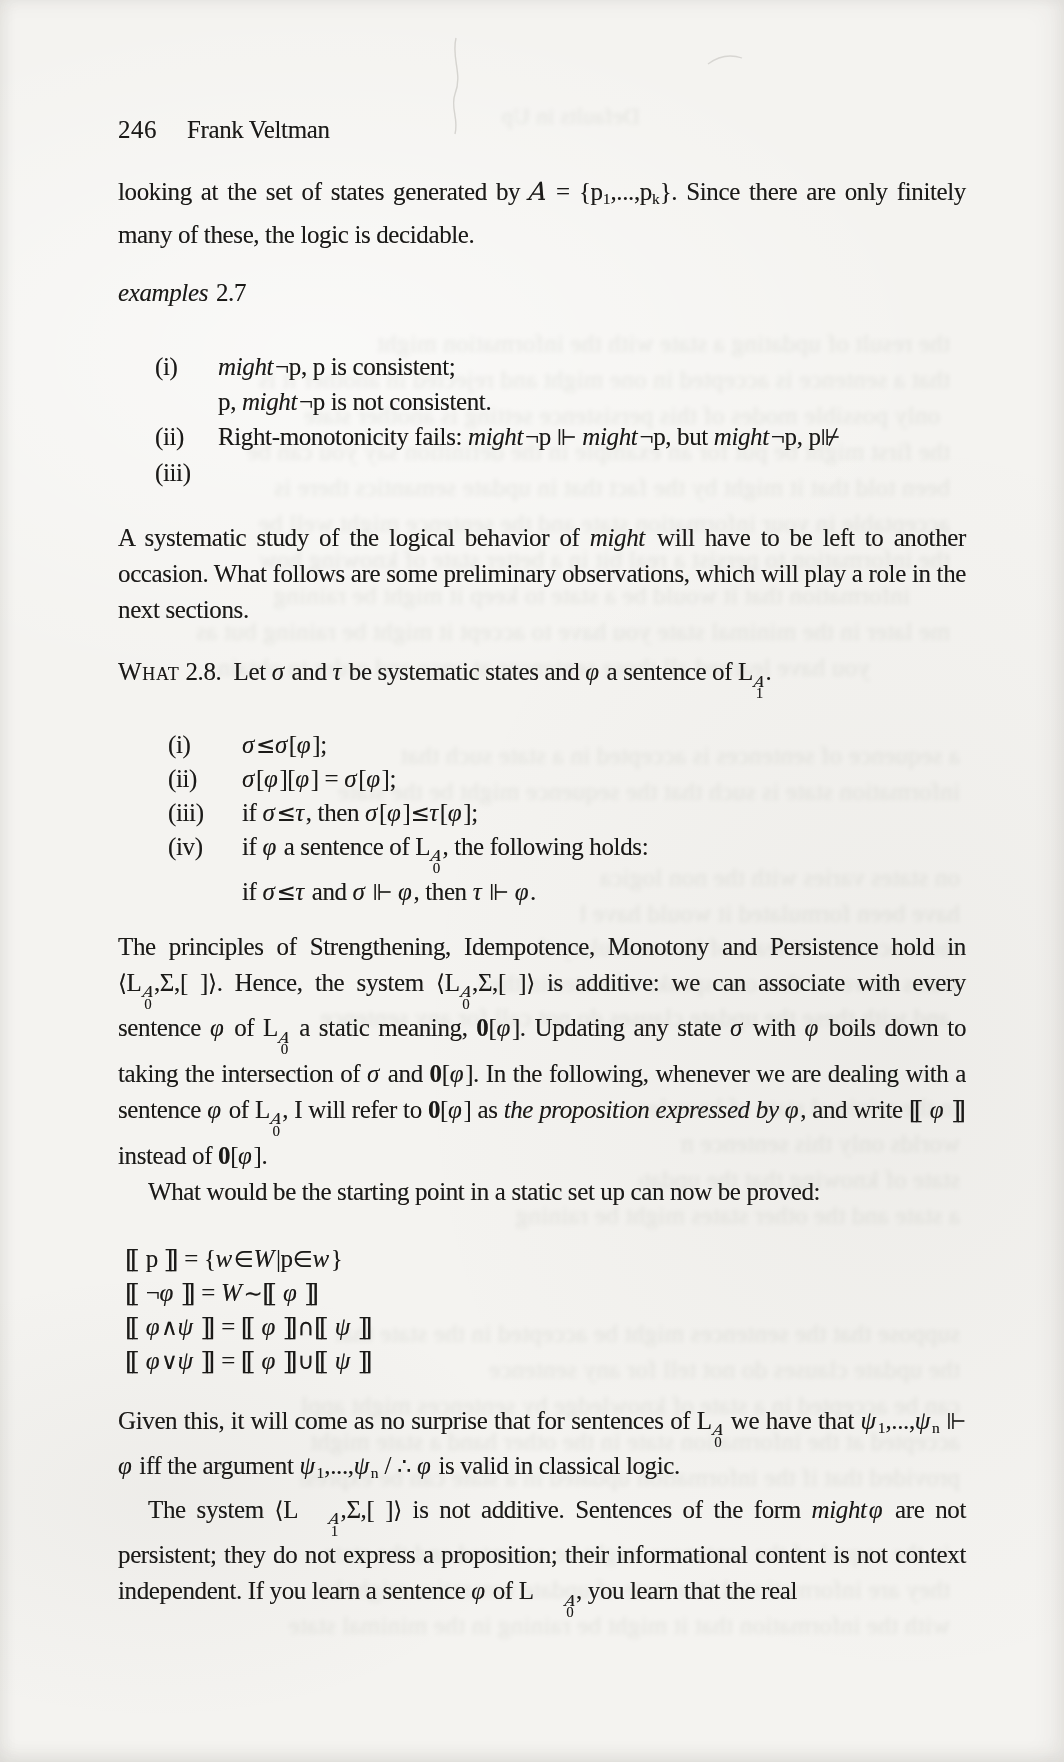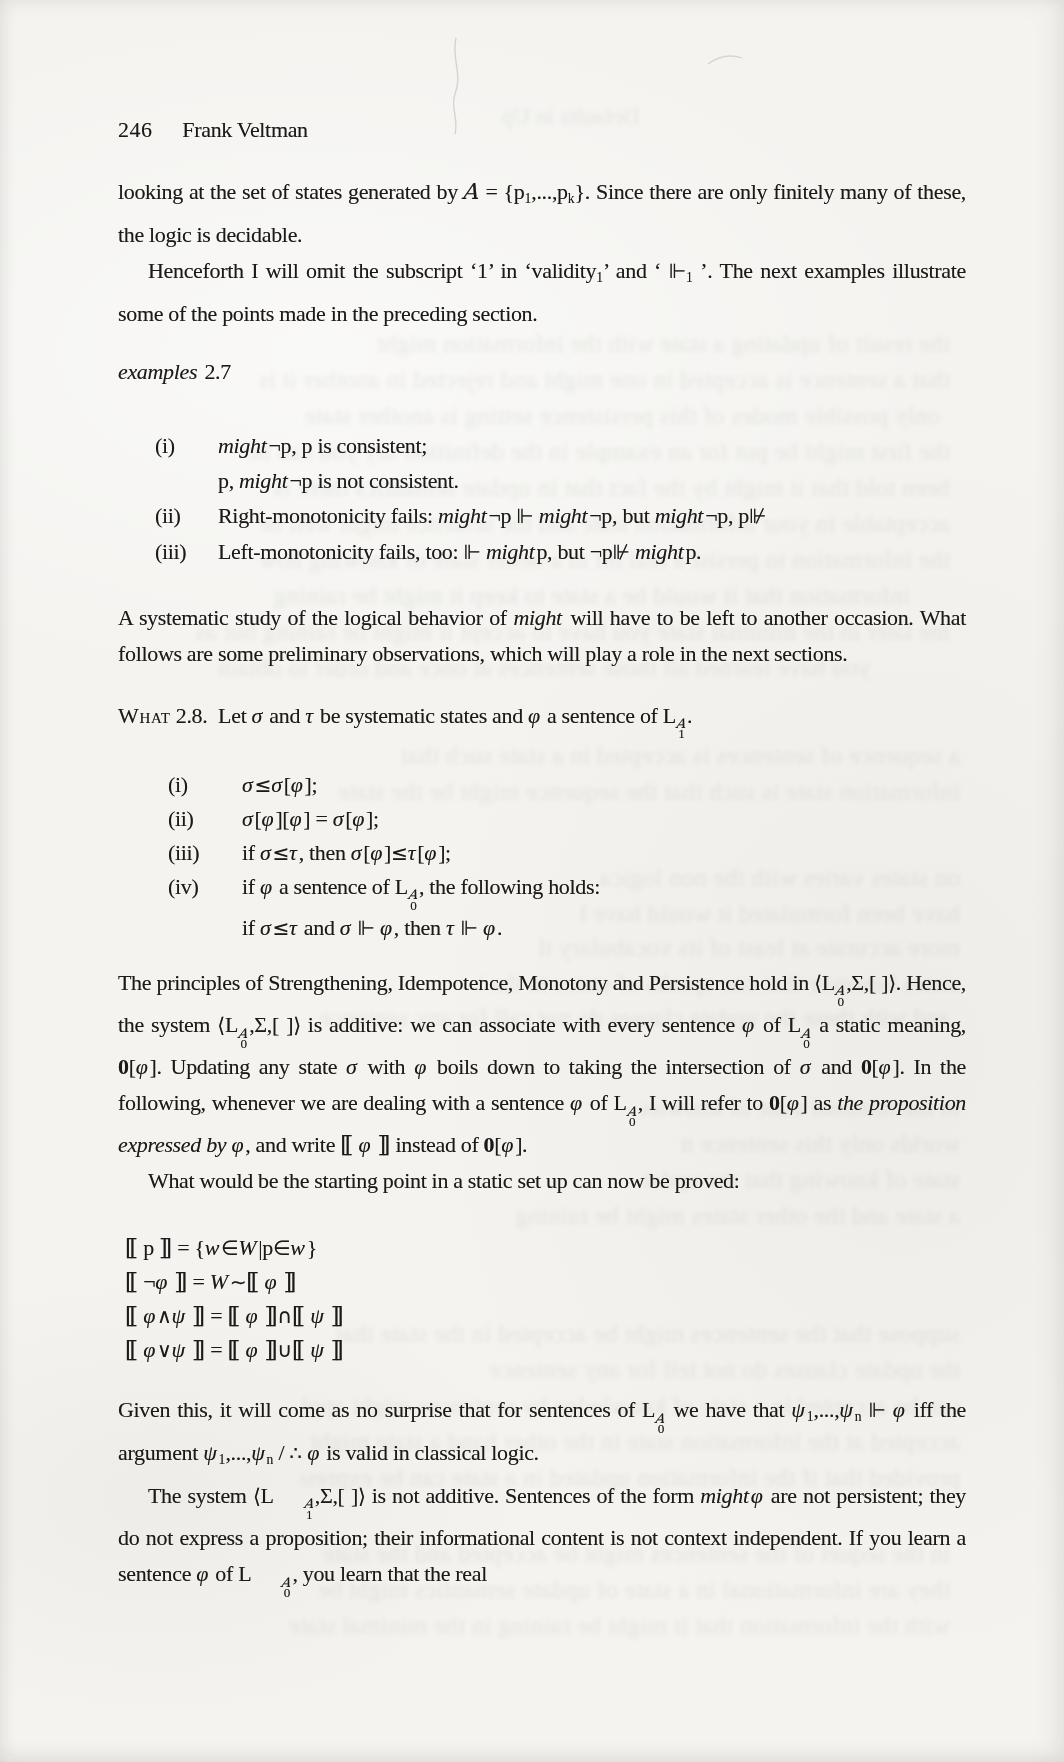--- a/index.html
+++ b/index.html
@@ -24,21 +24,21 @@
     transform:scaleX(-1);
     color:#78806f;opacity:0.13;filter:blur(2px);
     font-size:25px;letter-spacing:0.01em;
   }
   
   #artifacts{position:absolute;inset:0;z-index:2;pointer-events:none;}
   
   #content{
     position:absolute;z-index:3;
     left:118px;top:112px;width:848px;
-    font-size:22px;line-height:36px;letter-spacing:-0.015em;
+    font-size:25px;line-height:36px;letter-spacing:-0.015em;
     text-shadow:0 0 0.4px rgba(20,18,15,0.4);
   }
   .para{text-align:justify;margin:0;}
   .ind{text-indent:30px;}
   .run-i{font-style:italic;padding-right:2px;}
   .run-b{font-weight:700;}
   .run-c{font-variant:small-caps;letter-spacing:0.03em;}
   .run-y{font-family:"DejaVu Sans", sans-serif;font-size:0.92em;}
   .run-sub{font-size:0.62em;vertical-align:-0.28em;letter-spacing:0;}
   .run-sa{font-style:italic;font-family:"DejaVu Serif", serif;display:inline-block;transform:skewX(-6deg);}
@@ -115,21 +115,20 @@
   </svg>
 
   <div id="content">
 
     <div id="runhead">
       <span class="num">246</span>
       <span class="auth">Frank Veltman</span>
     </div>
 
     <p class="para mt1"><span class="run-r">looking at the set of states generated by </span><span class="run-sa">A</span><span class="run-r"> = {p</span><span class="run-sub">1</span><span class="run-r">,...,p</span><span class="run-sub">k</span><span class="run-r">}. Since there are only finitely many of these, the logic is decidable.</span></p>
-    <p class="para ind"><span class="run-r">Henceforth I will omit the subscript ‘1’ in ‘validity</span><span class="run-sub">1</span><span class="run-r">’ and ‘ </span><span class="run-y">⊩</span><span class="run-sub">1</span><span class="run-r"> ’. The next examples illustrate some of the points made in the preceding section.</span></p>
 
     <p class="para mt-ex"><span class="run-i">examples</span><span class="run-r"> 2.7</span></p>
 
     <div class="exlist mt-list">
         <div class="row xrow">
           <span class="lab">(i)</span>
           <span class="txt"><span class="run-i">might</span><span class="run-r">¬p, p is consistent;</span></span>
         </div>
         <div class="row xrow">
           <span class="lab"></span>
@@ -137,21 +136,20 @@
         </div>
         <div class="row xrow">
           <span class="lab">(ii)</span>
           <span class="txt"><span class="run-r">Right-monotonicity fails: </span><span class="run-i">might</span><span class="run-r">¬p </span><span class="run-y">⊩</span><span class="run-r"> </span><span class="run-i">might</span><span class="run-r">¬p, but </span><span class="run-i">might</span><span class="run-r">¬p, p</span><span class="run-y">⊮</span></span>
         </div>
         <div class="row xrow">
           <span class="lab"></span>
         </div>
         <div class="row xrow">
           <span class="lab">(iii)</span>
-          <span class="txt"><span class="run-r">Left-monotonicity fails, too: </span><span class="run-y">⊩</span><span class="run-r"> </span><span class="run-i">might</span><span class="run-r">p, but ¬p</span><span class="run-y">⊮</span><span class="run-r"> </span><span class="run-i">might</span><span class="run-r">p.</span></span>
         </div>
       </div>
 
     <p class="para mt-pa"><span class="run-r">A systematic study of the logical behavior of </span><span class="run-i">might</span><span class="run-r"> will have to be left to another occasion. What follows are some preliminary observations, which will play a role in the next sections.</span></p>
 
     <p class="para mt-lem"><span class="run-c">What</span><span class="run-r"> 2.8. Let </span><span class="run-i">σ</span><span class="run-r"> and </span><span class="run-i">τ</span><span class="run-r"> be systematic states and </span><span class="run-i">φ</span><span class="run-r"> a sentence of </span><span class="lang">L<span class="stack">
             <span class="run-sa">A</span>
             <span class="sd">1</span>
           </span></span><span class="run-r">.</span></p>
 

